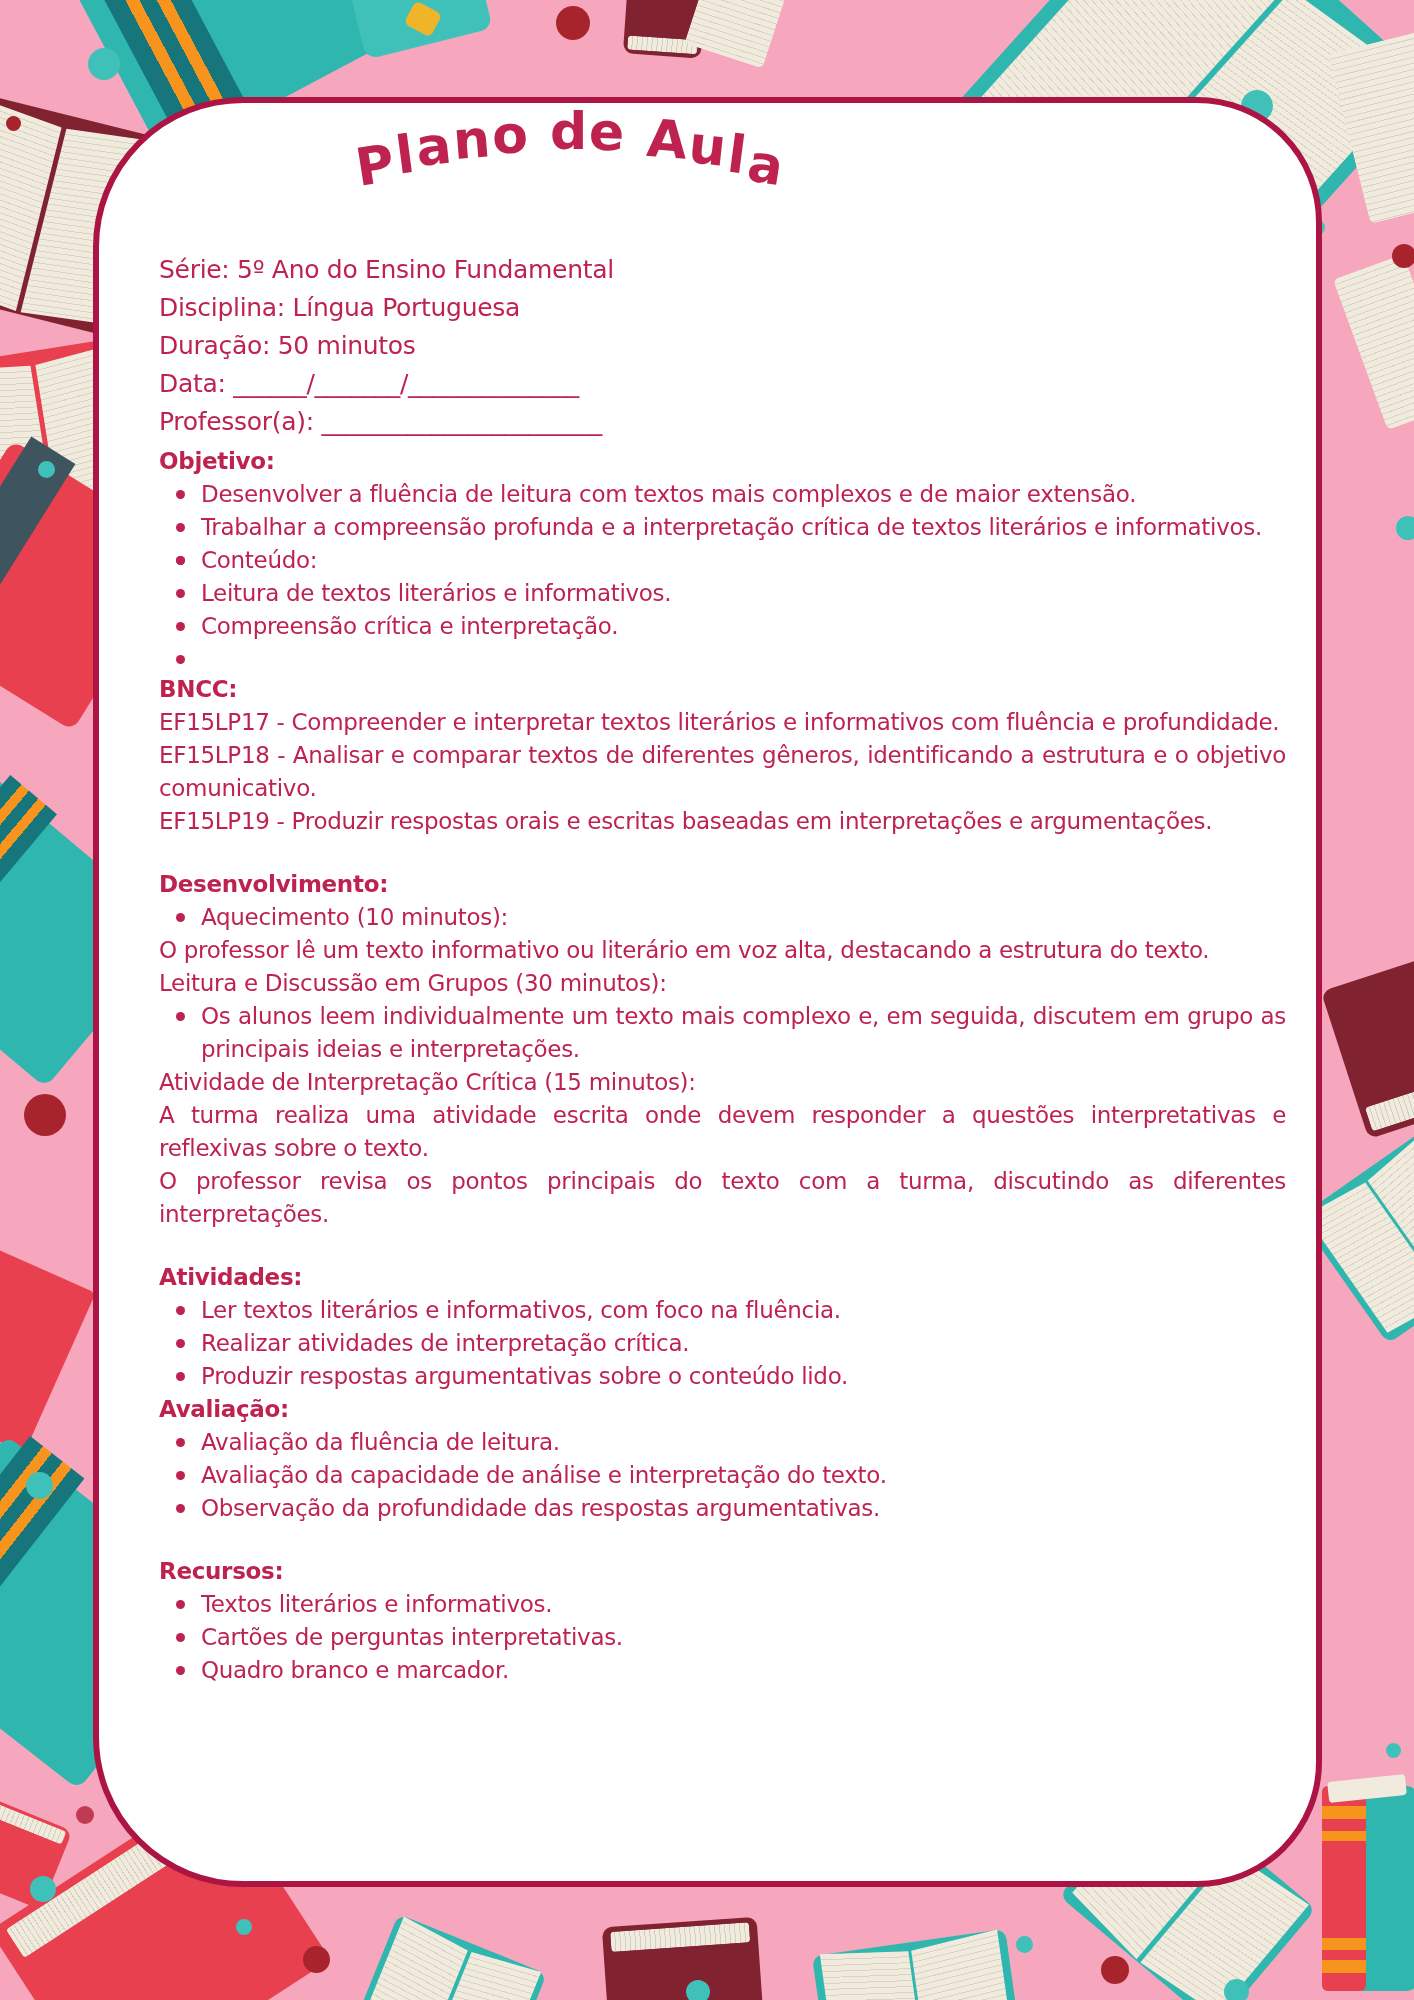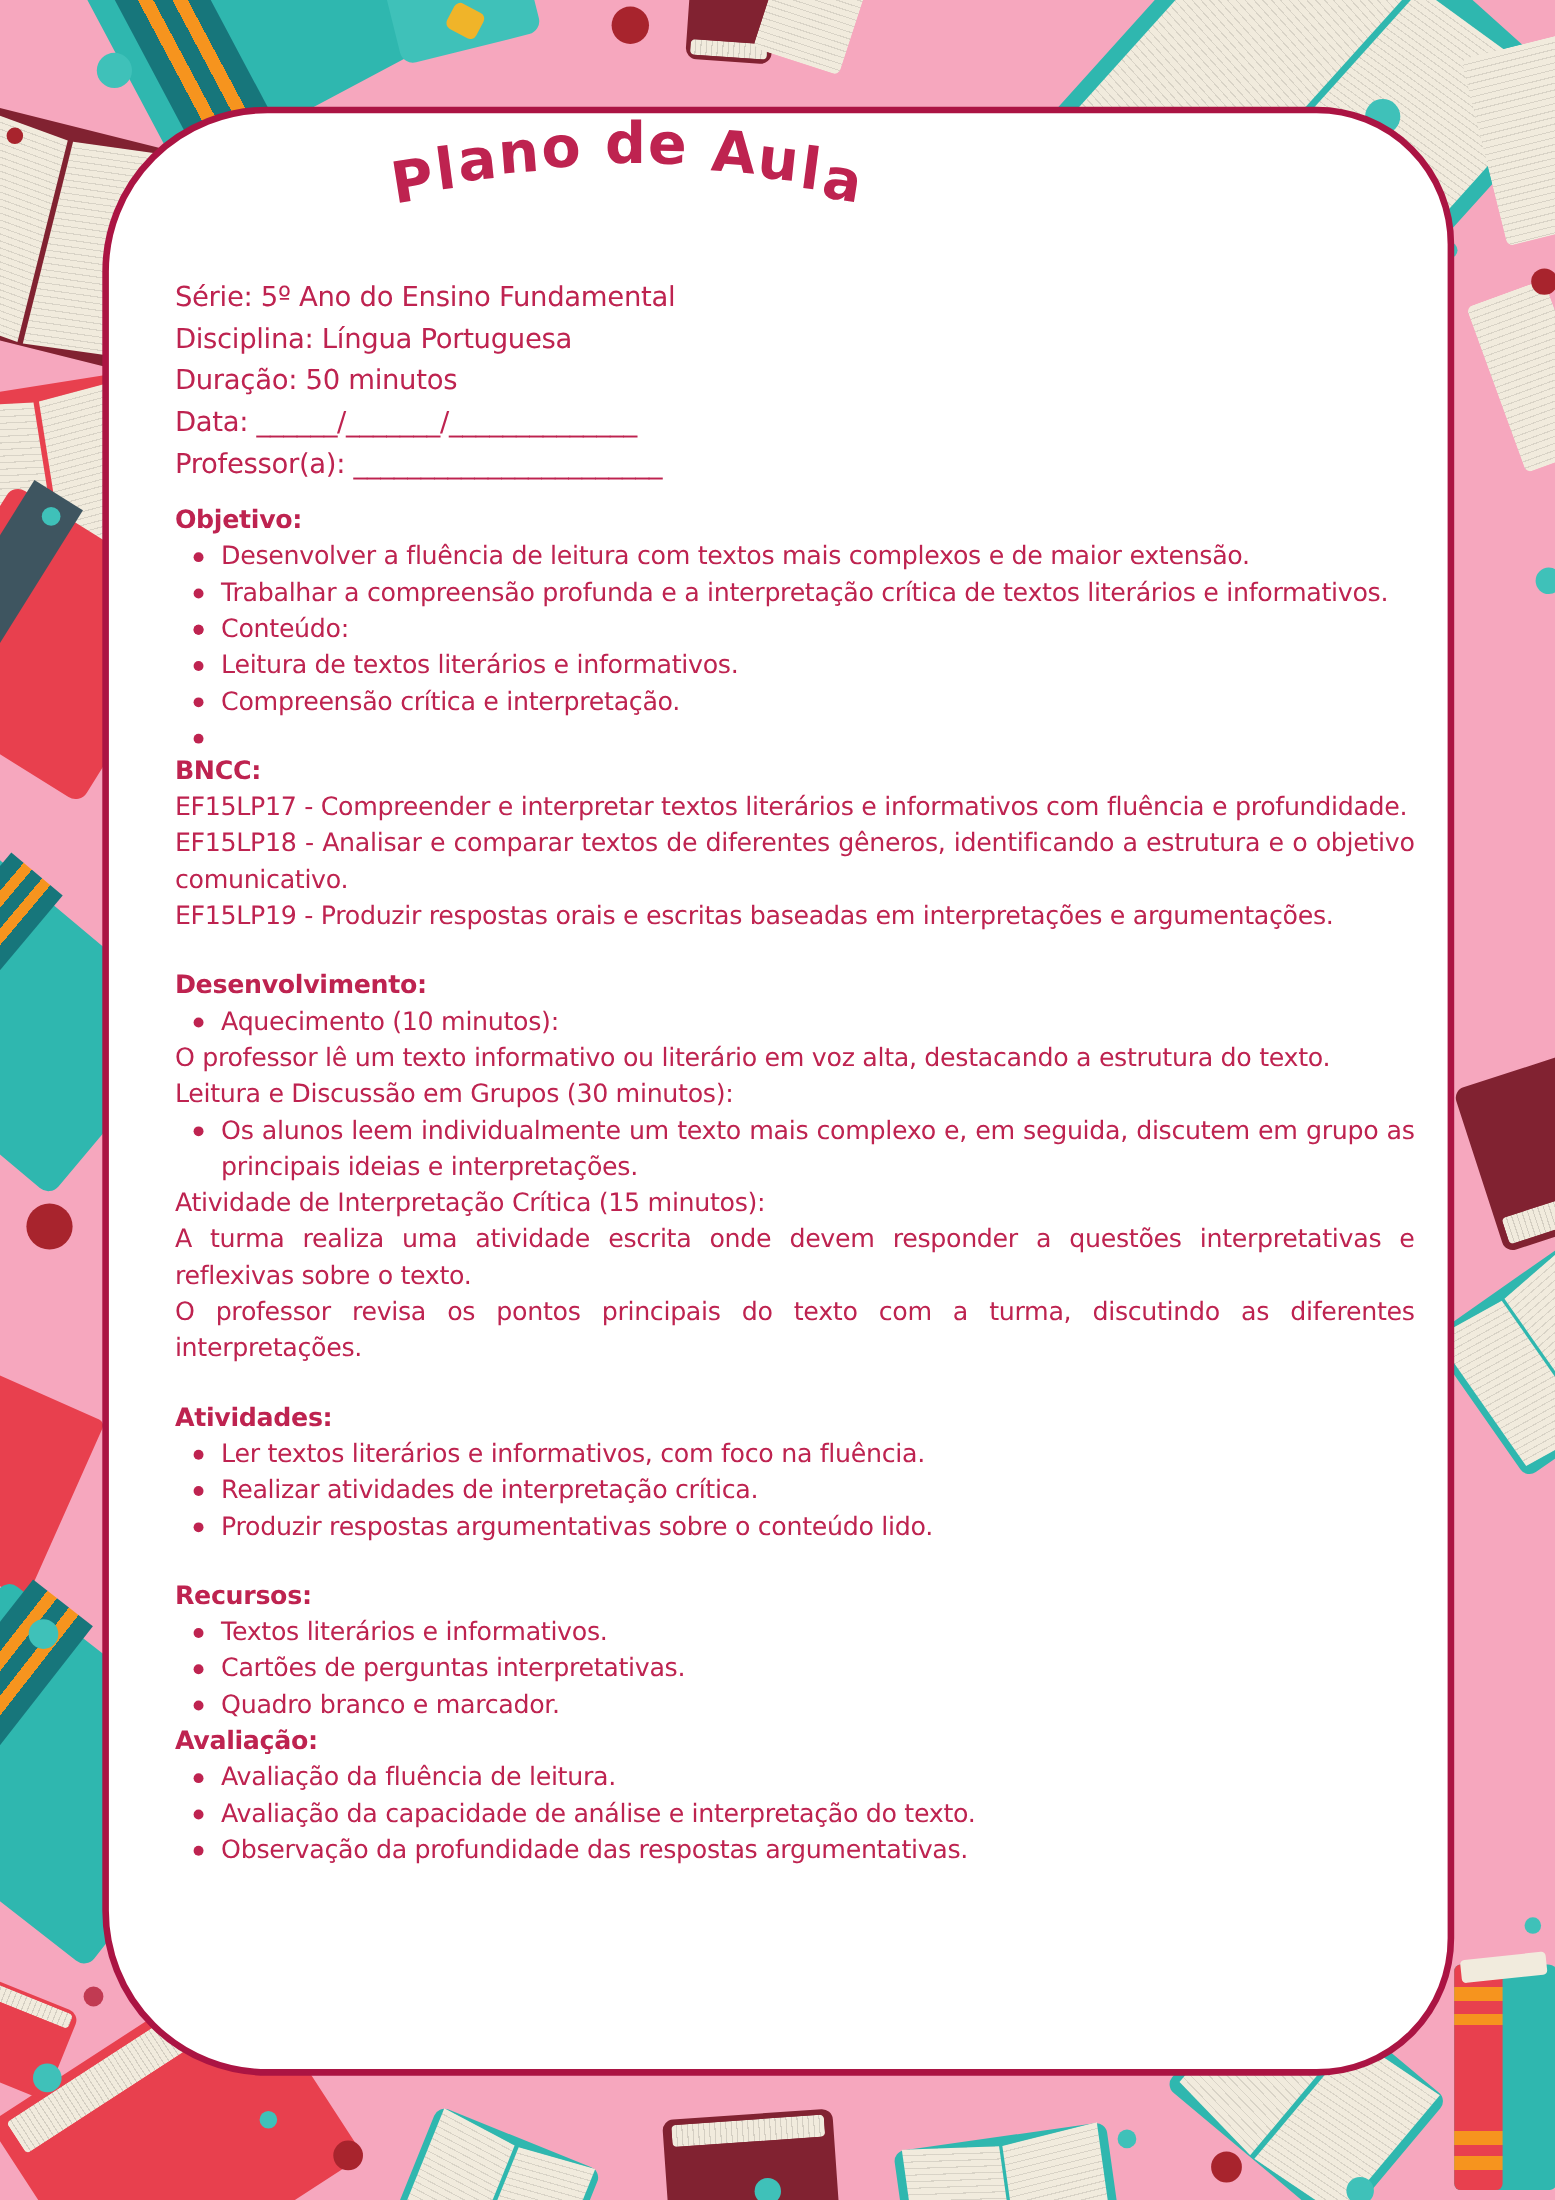--- a/index.html
+++ b/index.html
@@ -24,21 +24,21 @@
     width:100%;text-align:center;margin-top:28px;height:100px;
     font-size:52px;font-weight:bold;letter-spacing:2px;
     transform:translateX(-152px);
     color:var(--text_crimson,#BE2350);
     white-space:nowrap;
   }
   .title span{display:inline-block}
   .meta{margin-top:20px;font-size:25px;line-height:38px;letter-spacing:-0.3px}
   #sections{font-size:23px;line-height:33px;letter-spacing:-0.3px}
   .sec{margin-top:30px}
-  .sec:first-child{margin-top:16px}
+  .sec:first-child{margin-top:4px}
   .sec.tight{margin-top:0}
   .sec-h{font-weight:bold}
   .row{text-align:justify}
   .row.b{position:relative;padding-left:42px}
   .bdot{
     position:absolute;left:17px;top:12px;width:9px;height:9px;border-radius:50%;
     background:var(--text_crimson,#BE2350);
   }
 </style>
 </head>
@@ -170,27 +170,27 @@
           <div class="row"><span>Atividade de Interpretação Crítica (15 minutos):</span></div>
           <div class="row"><span>A turma realiza uma atividade escrita onde devem responder a questões interpretativas e reflexivas sobre o texto.</span></div>
           <div class="row"><span>O professor revisa os pontos principais do texto com a turma, discutindo as diferentes interpretações.</span></div>
         </section>
         <section class="sec">
           <div class="sec-h">Atividades:</div>
           <div class="row b"><span class="bdot"></span><span>Ler textos literários e informativos, com foco na fluência.</span></div>
           <div class="row b"><span class="bdot"></span><span>Realizar atividades de interpretação crítica.</span></div>
           <div class="row b"><span class="bdot"></span><span>Produzir respostas argumentativas sobre o conteúdo lido.</span></div>
         </section>
+        <section class="sec tight">
+          <div class="sec-h">Avaliação:</div>
+          <div class="row b"><span class="bdot"></span><span>Avaliação da fluência de leitura.</span></div>
+          <div class="row b"><span class="bdot"></span><span>Avaliação da capacidade de análise e interpretação do texto.</span></div>
+          <div class="row b"><span class="bdot"></span><span>Observação da profundidade das respostas argumentativas.</span></div>
+        </section>
         <section class="sec">
           <div class="sec-h">Recursos:</div>
           <div class="row b"><span class="bdot"></span><span>Textos literários e informativos.</span></div>
           <div class="row b"><span class="bdot"></span><span>Cartões de perguntas interpretativas.</span></div>
           <div class="row b"><span class="bdot"></span><span>Quadro branco e marcador.</span></div>
         </section>
-        <section class="sec tight">
-          <div class="sec-h">Avaliação:</div>
-          <div class="row b"><span class="bdot"></span><span>Avaliação da fluência de leitura.</span></div>
-          <div class="row b"><span class="bdot"></span><span>Avaliação da capacidade de análise e interpretação do texto.</span></div>
-          <div class="row b"><span class="bdot"></span><span>Observação da profundidade das respostas argumentativas.</span></div>
-        </section>
       </div>
   </div>
 </div>
 
 </body></html>

